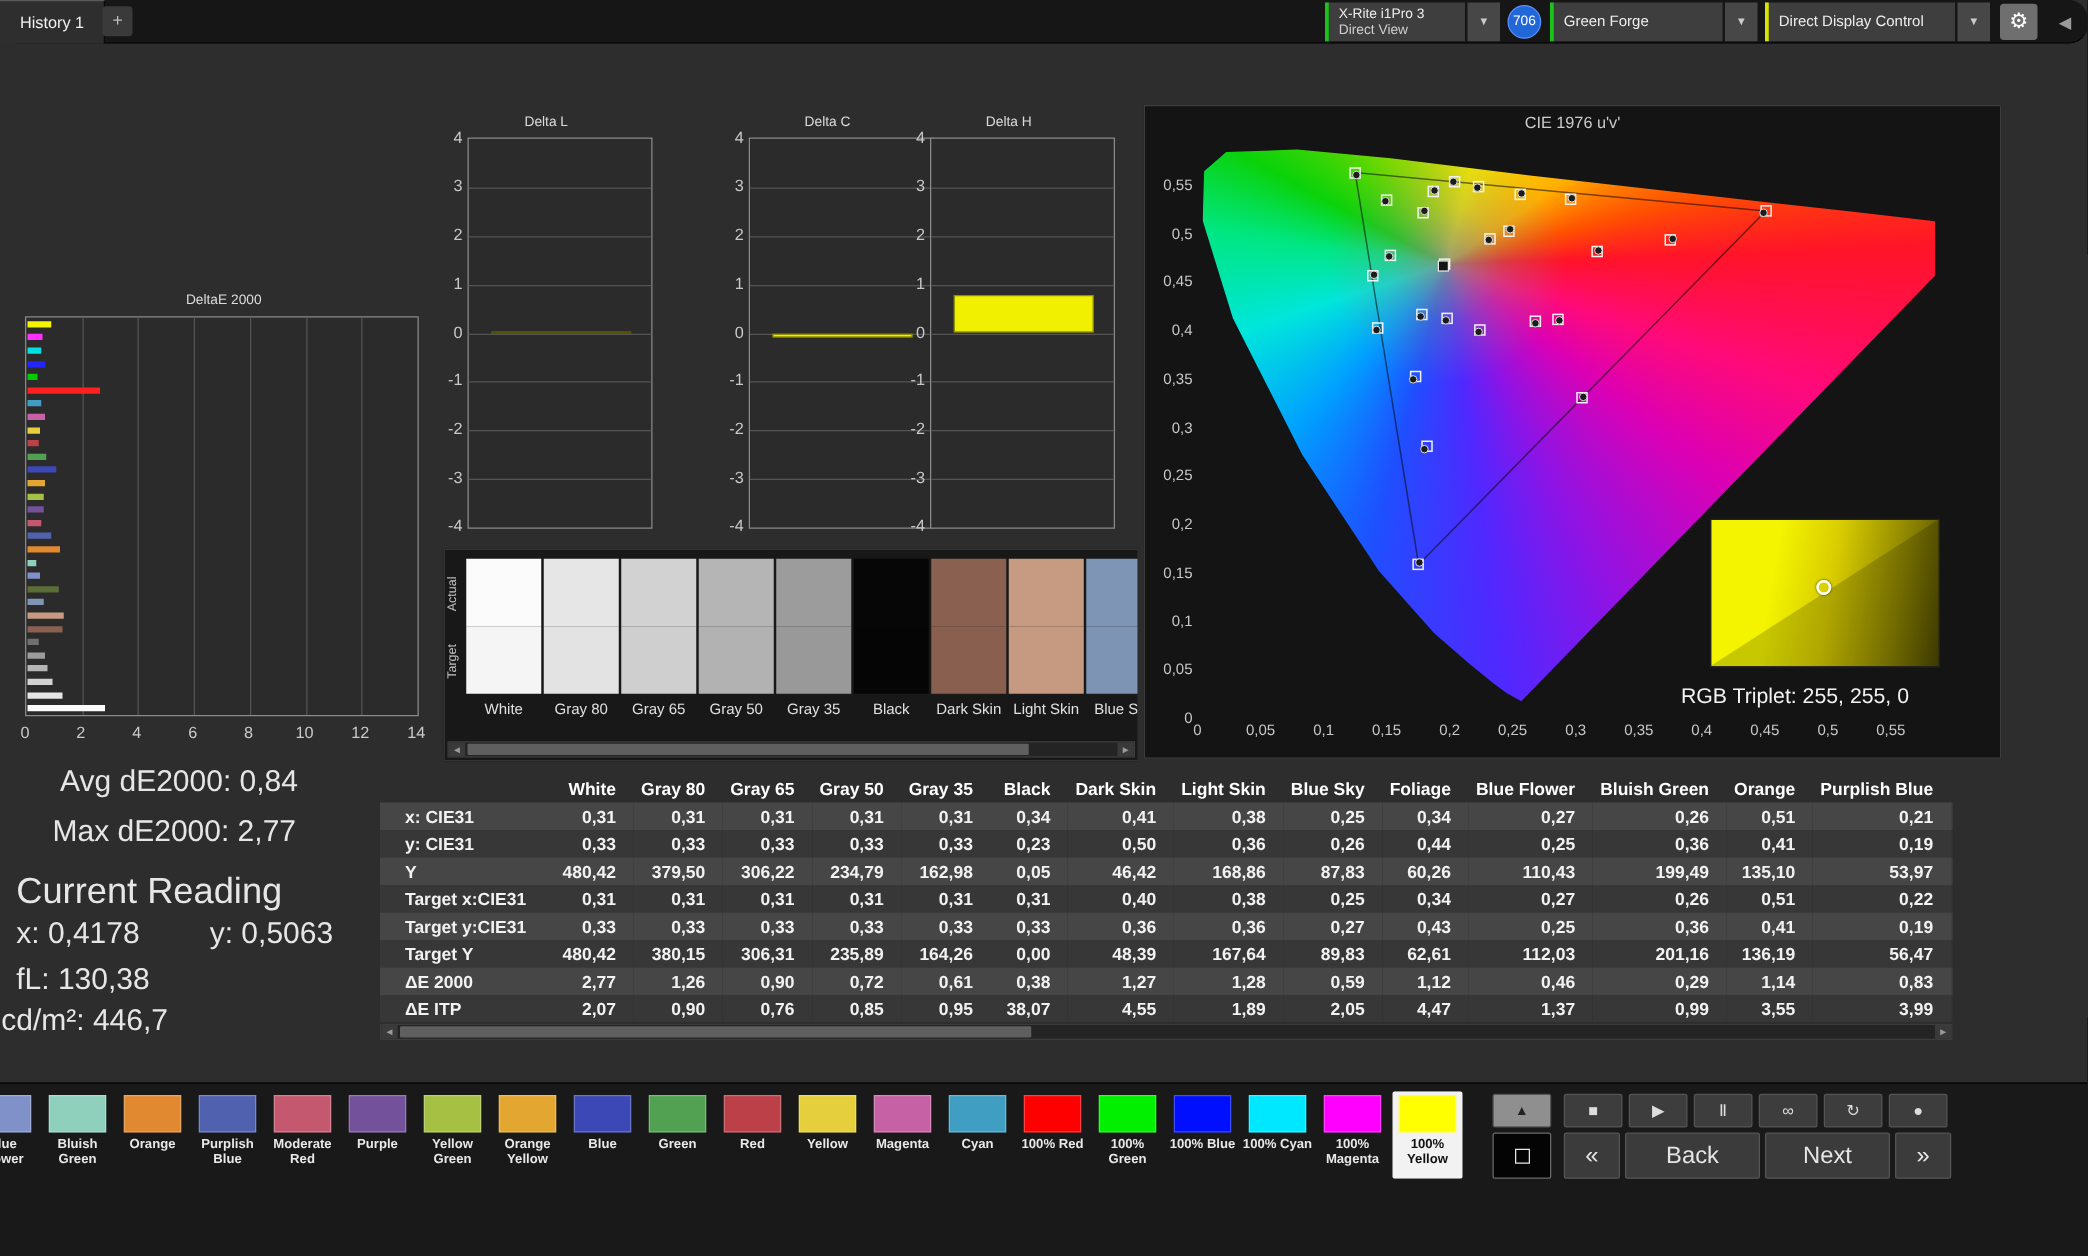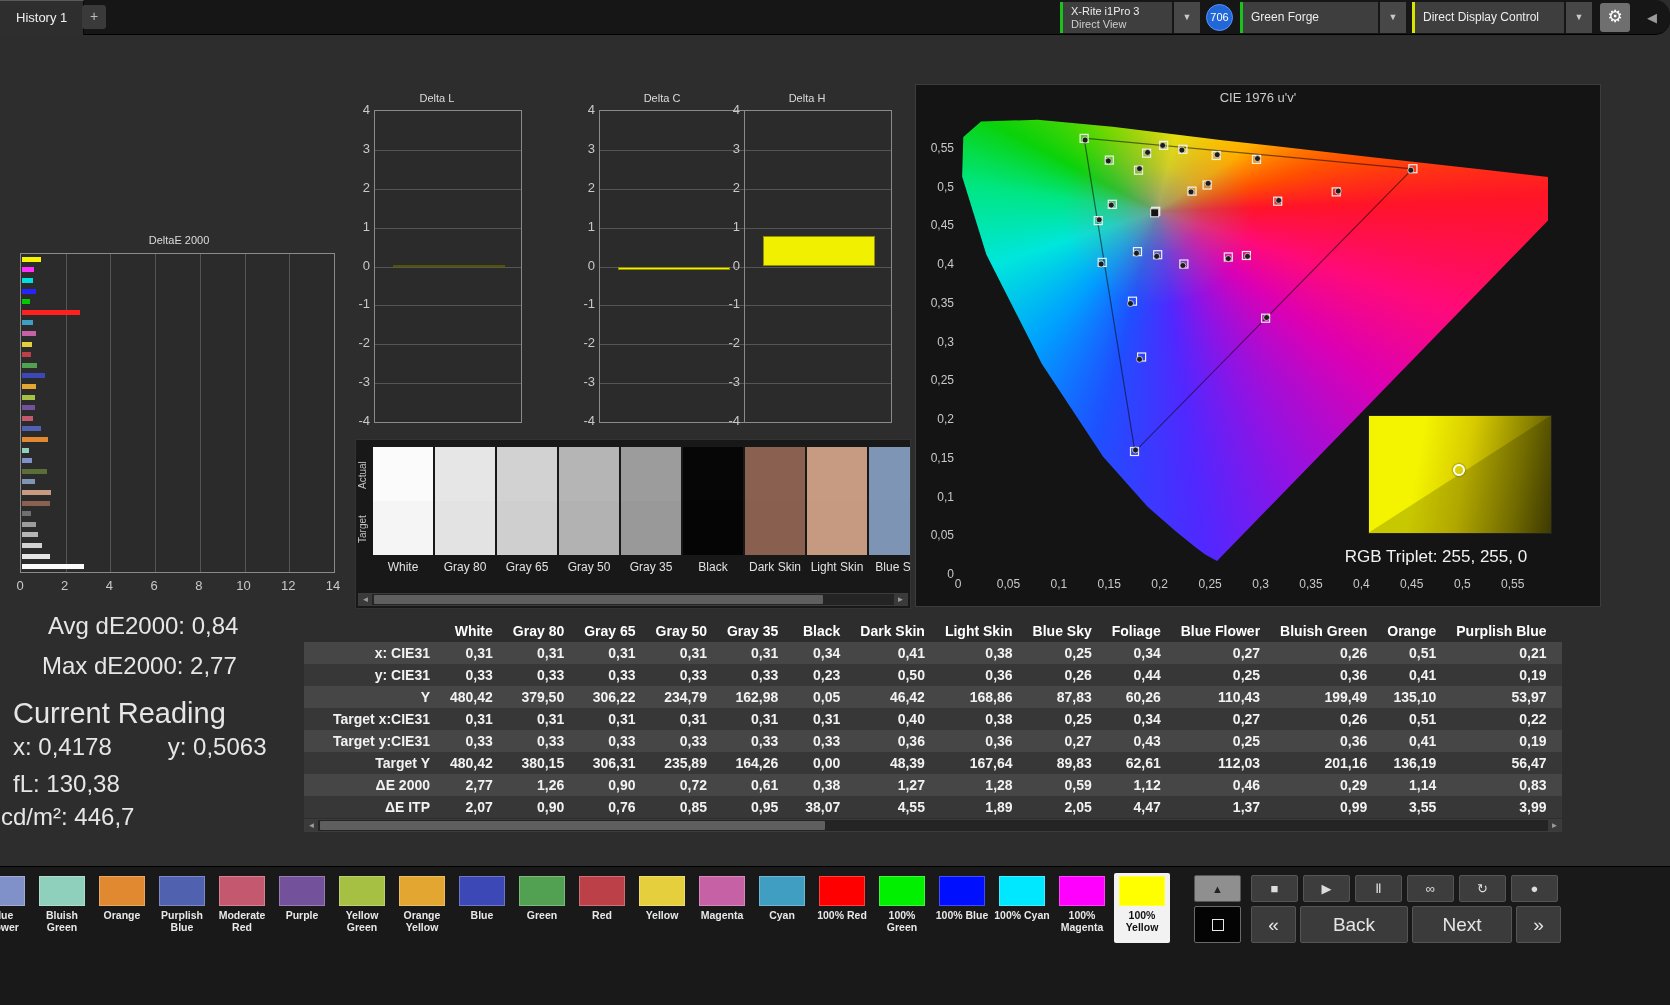--- a/index.html
+++ b/index.html
@@ -81,21 +81,21 @@
       linear-gradient(100deg, #f4f400 28%, #d8cc00 52%, #8a8200 80%, #4a4600 100%);
   }
   #swatch-marker { position:absolute; left:84px; top:48px; width:12px; height:12px; border:2px solid #fff; border-radius:50%; box-shadow:0 0 2px #333; }
   #rgb-triplet { position:absolute; left:398px; top:462px; width:244px; text-align:center; font-size:17px; color:#f2f2f2; white-space:nowrap; }
 
   
   #table-wrap { position:absolute; left:304px; top:620px; width:1258px; height:198px; overflow:hidden; }
   #dtable { border-collapse:collapse; font-size:14px; font-weight:bold; color:#f2f2f2; white-space:nowrap; }
   #dtable th, #dtable td { padding:2px 14px 2px 6px; text-align:right; min-width:62px; height:22px; }
   #dtable thead th { color:#ffffff; background:#2d2d2d; }
-  #dtable th.rowlab { text-align:right; width:140px; min-width:140px; padding-left:10px; }
+  #dtable th.rowlab { text-align:left; width:140px; min-width:140px; padding-left:20px; }
   #dtable tbody tr:nth-child(odd) { background:#464646; }
   #dtable tbody tr:nth-child(even) { background:#373737; }
 
   
   #bottom-bar { position:absolute; left:0; top:866px; width:1670px; height:139px; background:#191919; border-top:1px solid #000; }
   #patch-buttons { position:absolute; left:0; top:6px; display:flex; gap:4px; width:1190px; overflow:hidden; }
   .pbtn { flex:0 0 56px; width:56px; height:70px; padding-top:3px; background:transparent; border-radius:2px; }
   .pbtn.sel { background:#f2f2f2; }
   .psw { width:46px; height:30px; margin:0 auto; border:1px solid rgba(255,255,255,0.25); }
   .plb { width:100%; text-align:center; font-size:10.5px; font-weight:bold; color:#e8e8e8; line-height:1.15; padding-top:3px; }

